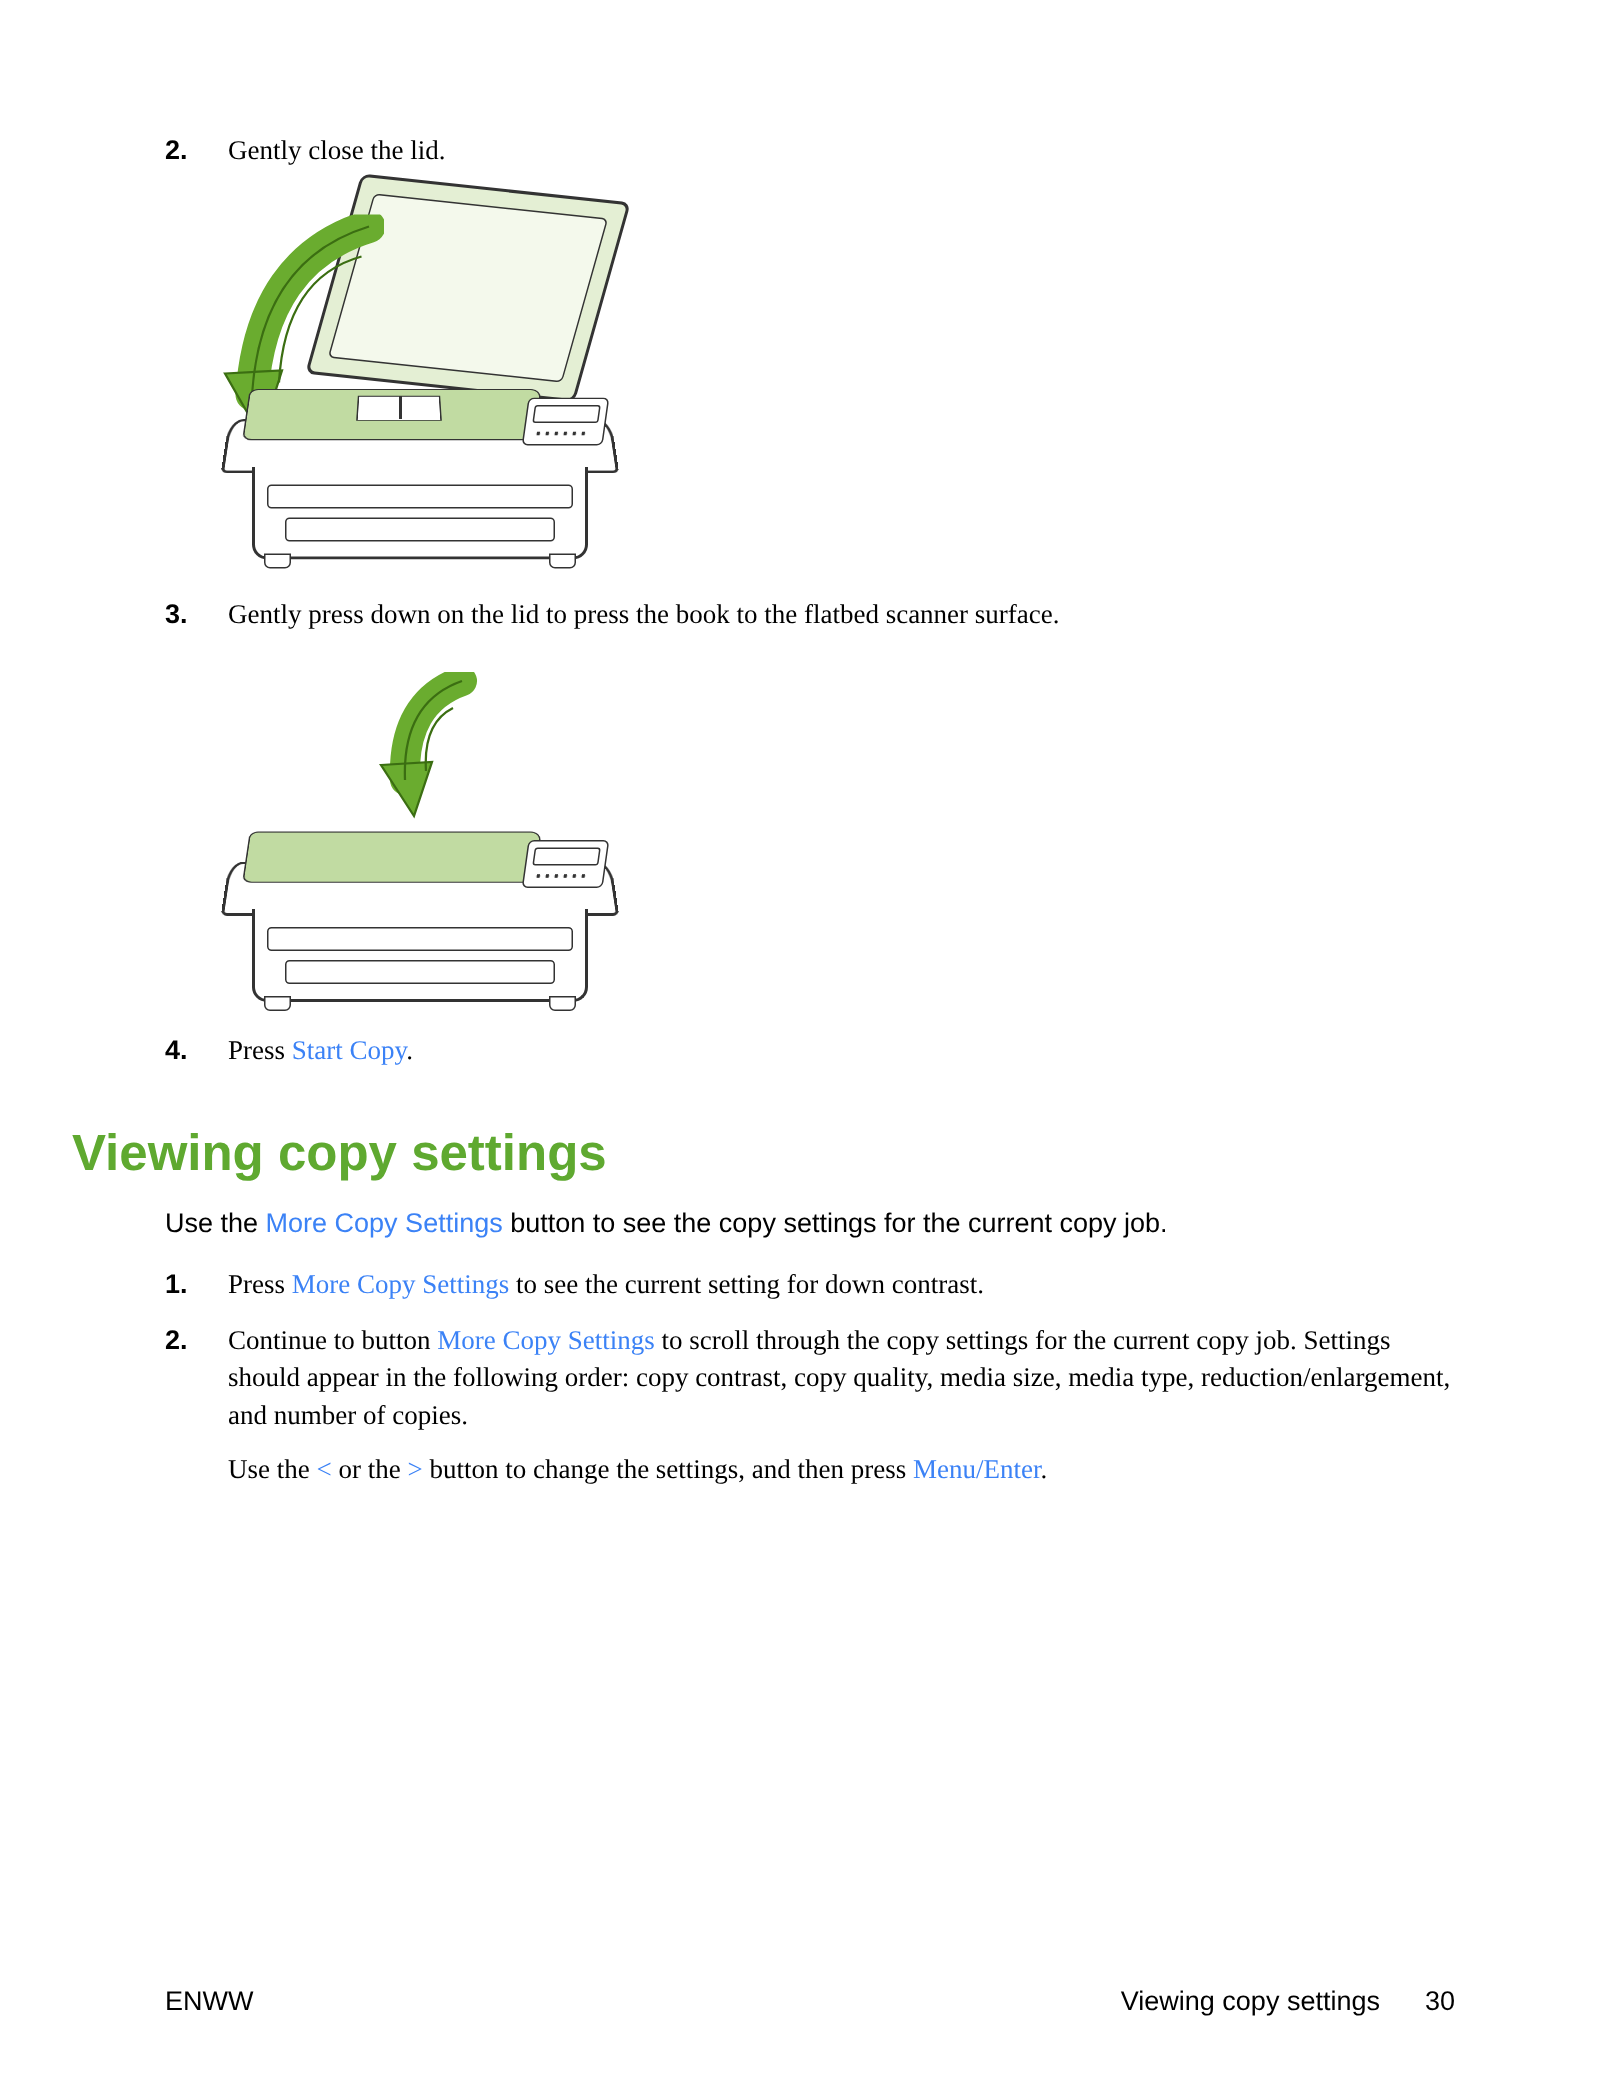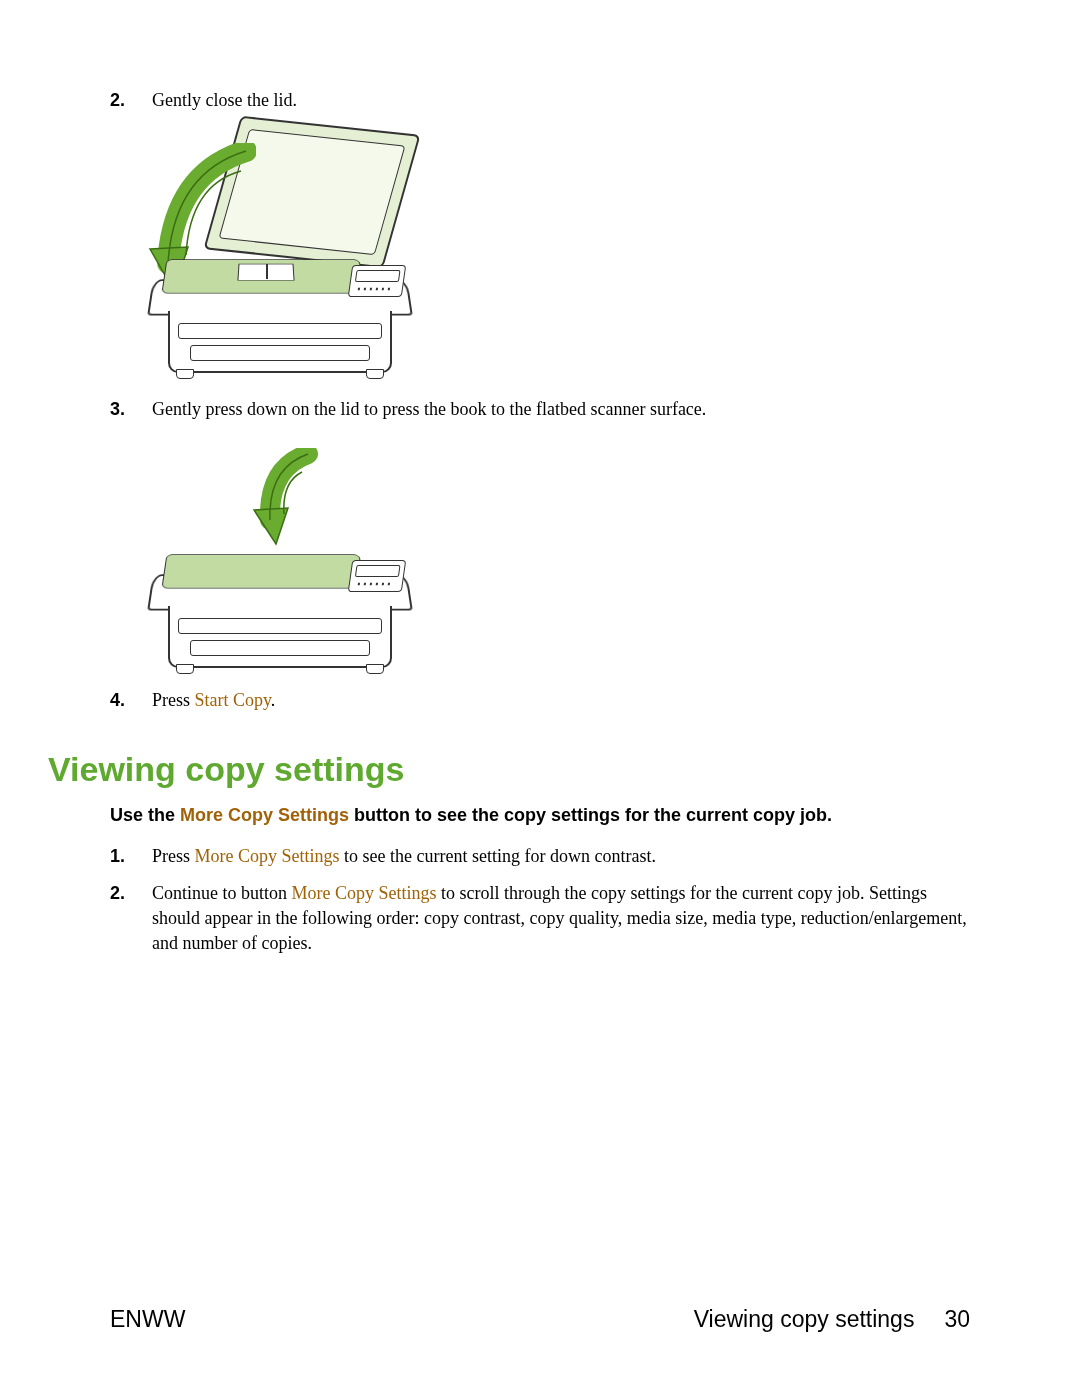--- a/index.html
+++ b/index.html
@@ -31,39 +31,38 @@
   ol.steps > li .num {
     position: absolute;
     left: 0;
     top: 0;
     font-weight: bold;
   }
   ol.steps > li p {
     margin: 0 0 10px 0;
     font-family: Liberation Serif, serif;
   }
-  .accent { color: #a16207; }
+  .accent { color: #3b82f6; }
   h2.section {
     color: #5fa930;
     font-size: 34px;
     font-weight: bold;
     margin: 36px 0 14px -62px;
   }
   .intro {
     font-size: 18px;
     line-height: 1.4;
     margin: 0 0 16px 0;
-    font-weight: bold;
   }
   .footer {
     position: absolute;
-    bottom: 64px;
+    bottom: 52px;
     left: 110px;
     right: 110px;
-    font-size: 23px;
+    font-size: 18px;
     display: flex;
     justify-content: space-between;
     align-items: flex-end;
   }
   .footer .right { display: flex; gap: 30px; align-items: baseline; }
   .content-top { padding-top: 88px; }
 
   
   .printer {
     position: relative;
@@ -275,20 +274,23 @@
         <span class="num">1.</span>
         <p>
           <span>Press </span><span class="accent">More Copy Settings</span><span> to see the current setting for down contrast.</span>
         </p>
       </li>
       <li>
         <span class="num">2.</span>
         <p>
           <span>Continue to button </span><span class="accent">More Copy Settings</span><span> to scroll through the copy settings for the current copy job. Settings should appear in the following order: copy contrast, copy quality, media size, media type, reduction/enlargement, and number of copies.</span>
         </p>
+        <p class="sub">
+          <span>Use the </span><span class="accent">&lt;</span><span> or the </span><span class="accent">&gt;</span><span> button to change the settings, and then press </span><span class="accent">Menu/Enter</span><span>.</span>
+        </p>
       </li>
     </ol>
 
   </div>
 
   <div class="footer">
     <span>ENWW</span>
     <span class="right">
       <span>Viewing copy settings</span>
       <span>30</span>

